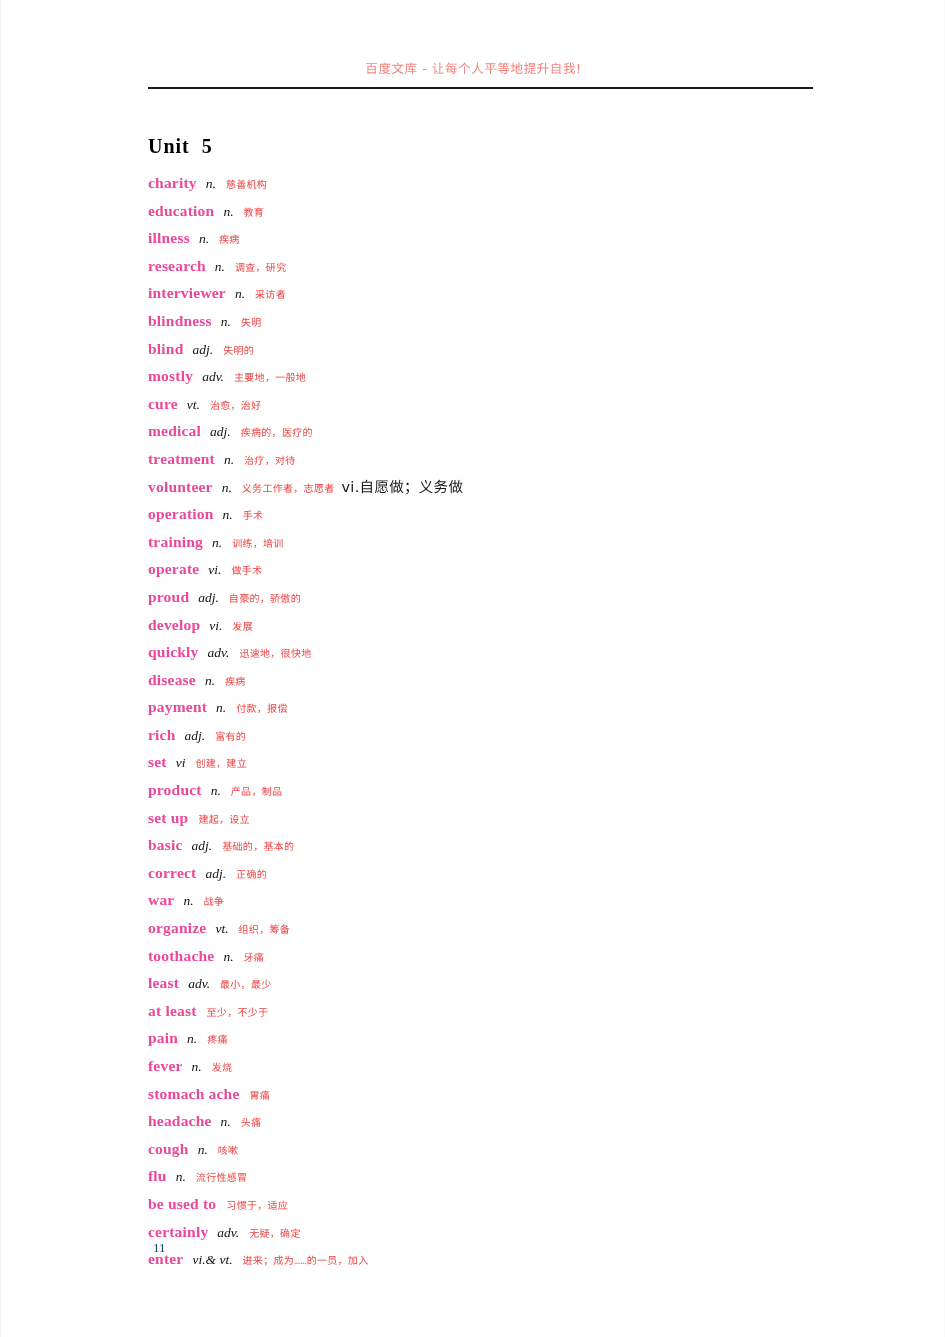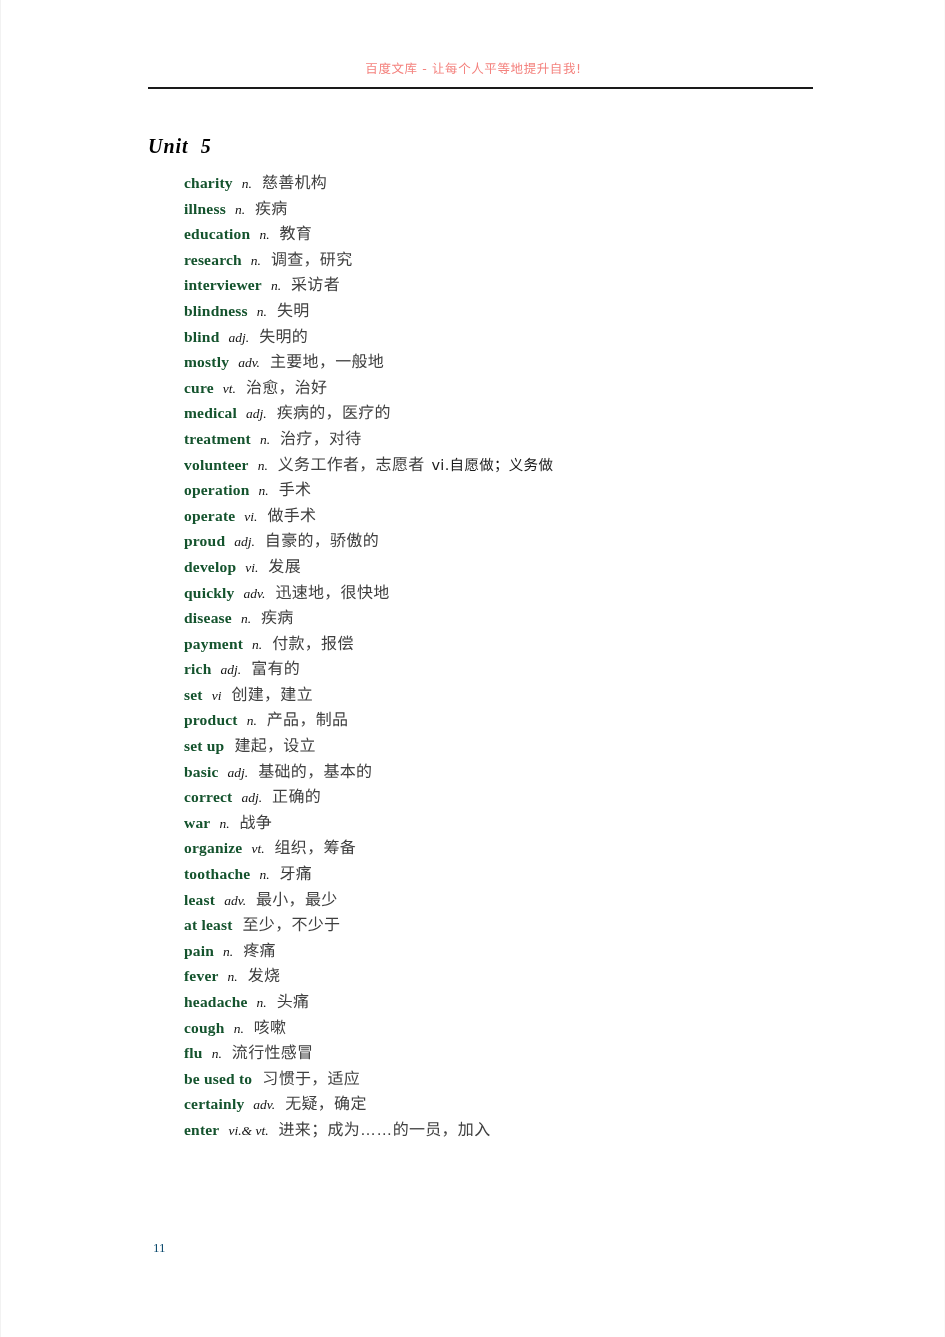--- a/index.html
+++ b/index.html
@@ -64,56 +64,54 @@
   }
   .unit-title {
     font-family: "Liberation Serif", "DejaVu Serif", serif;
     font-weight: bold;
     font-size: 20px;
     line-height: 26px;
     letter-spacing: 1px;
     color: #000;
     margin: 0 0 12px 0;
     white-space: pre;
-    font-style: italic;
   }
 
   .word-list {
     list-style: none;
     margin: 0;
     padding: 0;
   }
   .word-entry {
     line-height: 24.6px;
     font-size: 15px;
     white-space: nowrap;
     color: #0d0d0d;
   }
   .w-term {
     font-family: "Liberation Serif", "DejaVu Serif", serif;
     font-weight: bold;
     font-size: 15.5px;
     letter-spacing: 0.2px;
-    color: #14532d;
-    margin-left: 36px;
+    color: #ec4899;
   }
   .w-pos {
     font-family: "Liberation Serif", "DejaVu Serif", serif;
     font-style: italic;
     font-size: 13.5px;
     color: #111;
     padding-left: 9px;
   }
   .w-pos:empty {
     padding-left: 0;
   }
   .w-def {
-    font-family: Liberation Sans, sans-serif;
-    font-size: 16px;
-    color: #404040;
+    font-family: Liberation Mono, monospace;
+    font-size: 10px;
+    color: #ef4444;
     padding-left: 10px;
     letter-spacing: 0.3px;
   }
   .w-extra {
     font-family: "DejaVu Sans", "Liberation Sans", sans-serif;
     font-size: 14.5px;
     color: #1a1a1a;
     padding-left: 7px;
     letter-spacing: 0.3px;
     margin-top: 48px;
@@ -141,51 +139,53 @@
     <div class="watermark">百度文库 - 让每个人平等地提升自我!</div>
   </div>
   <div class="header-rule"></div>
 
   <div class="content">
 
     <h1 class="unit-title">Unit  5</h1>
 
     <ul class="word-list" id="word-list">
         <li class="word-entry"><span class="w-term">charity</span><span class="w-pos">n.</span><span class="w-def">慈善机构</span><span class="w-extra"></span></li>
+        <li class="word-entry"><span class="w-term">education</span><span class="w-pos">n.</span><span class="w-def">教育</span><span class="w-extra"></span></li>
         <li class="word-entry"><span class="w-term">illness</span><span class="w-pos">n.</span><span class="w-def">疾病</span><span class="w-extra"></span></li>
-        <li class="word-entry"><span class="w-term">education</span><span class="w-pos">n.</span><span class="w-def">教育</span><span class="w-extra"></span></li>
         <li class="word-entry"><span class="w-term">research</span><span class="w-pos">n.</span><span class="w-def">调查，研究</span><span class="w-extra"></span></li>
         <li class="word-entry"><span class="w-term">interviewer</span><span class="w-pos">n.</span><span class="w-def">采访者</span><span class="w-extra"></span></li>
         <li class="word-entry"><span class="w-term">blindness</span><span class="w-pos">n.</span><span class="w-def">失明</span><span class="w-extra"></span></li>
         <li class="word-entry"><span class="w-term">blind</span><span class="w-pos">adj.</span><span class="w-def">失明的</span><span class="w-extra"></span></li>
         <li class="word-entry"><span class="w-term">mostly</span><span class="w-pos">adv.</span><span class="w-def">主要地，一般地</span><span class="w-extra"></span></li>
         <li class="word-entry"><span class="w-term">cure</span><span class="w-pos">vt.</span><span class="w-def">治愈，治好</span><span class="w-extra"></span></li>
         <li class="word-entry"><span class="w-term">medical</span><span class="w-pos">adj.</span><span class="w-def">疾病的，医疗的</span><span class="w-extra"></span></li>
         <li class="word-entry"><span class="w-term">treatment</span><span class="w-pos">n.</span><span class="w-def">治疗，对待</span><span class="w-extra"></span></li>
         <li class="word-entry"><span class="w-term">volunteer</span><span class="w-pos">n.</span><span class="w-def">义务工作者，志愿者</span><span class="w-extra">vi.自愿做；义务做</span></li>
         <li class="word-entry"><span class="w-term">operation</span><span class="w-pos">n.</span><span class="w-def">手术</span><span class="w-extra"></span></li>
+        <li class="word-entry"><span class="w-term">training</span><span class="w-pos">n.</span><span class="w-def">训练，培训</span><span class="w-extra"></span></li>
         <li class="word-entry"><span class="w-term">operate</span><span class="w-pos">vi.</span><span class="w-def">做手术</span><span class="w-extra"></span></li>
         <li class="word-entry"><span class="w-term">proud</span><span class="w-pos">adj.</span><span class="w-def">自豪的，骄傲的</span><span class="w-extra"></span></li>
         <li class="word-entry"><span class="w-term">develop</span><span class="w-pos">vi.</span><span class="w-def">发展</span><span class="w-extra"></span></li>
         <li class="word-entry"><span class="w-term">quickly</span><span class="w-pos">adv.</span><span class="w-def">迅速地，很快地</span><span class="w-extra"></span></li>
         <li class="word-entry"><span class="w-term">disease</span><span class="w-pos">n.</span><span class="w-def">疾病</span><span class="w-extra"></span></li>
         <li class="word-entry"><span class="w-term">payment</span><span class="w-pos">n.</span><span class="w-def">付款，报偿</span><span class="w-extra"></span></li>
         <li class="word-entry"><span class="w-term">rich</span><span class="w-pos">adj.</span><span class="w-def">富有的</span><span class="w-extra"></span></li>
         <li class="word-entry"><span class="w-term">set</span><span class="w-pos">vi</span><span class="w-def">创建，建立</span><span class="w-extra"></span></li>
         <li class="word-entry"><span class="w-term">product</span><span class="w-pos">n.</span><span class="w-def">产品，制品</span><span class="w-extra"></span></li>
         <li class="word-entry"><span class="w-term">set up</span><span class="w-pos"></span><span class="w-def">建起，设立</span><span class="w-extra"></span></li>
         <li class="word-entry"><span class="w-term">basic</span><span class="w-pos">adj.</span><span class="w-def">基础的，基本的</span><span class="w-extra"></span></li>
         <li class="word-entry"><span class="w-term">correct</span><span class="w-pos">adj.</span><span class="w-def">正确的</span><span class="w-extra"></span></li>
         <li class="word-entry"><span class="w-term">war</span><span class="w-pos">n.</span><span class="w-def">战争</span><span class="w-extra"></span></li>
         <li class="word-entry"><span class="w-term">organize</span><span class="w-pos">vt.</span><span class="w-def">组织，筹备</span><span class="w-extra"></span></li>
         <li class="word-entry"><span class="w-term">toothache</span><span class="w-pos">n.</span><span class="w-def">牙痛</span><span class="w-extra"></span></li>
         <li class="word-entry"><span class="w-term">least</span><span class="w-pos">adv.</span><span class="w-def">最小，最少</span><span class="w-extra"></span></li>
         <li class="word-entry"><span class="w-term">at least</span><span class="w-pos"></span><span class="w-def">至少，不少于</span><span class="w-extra"></span></li>
         <li class="word-entry"><span class="w-term">pain</span><span class="w-pos">n.</span><span class="w-def">疼痛</span><span class="w-extra"></span></li>
         <li class="word-entry"><span class="w-term">fever</span><span class="w-pos">n.</span><span class="w-def">发烧</span><span class="w-extra"></span></li>
+        <li class="word-entry"><span class="w-term">stomach ache</span><span class="w-pos"></span><span class="w-def">胃痛</span><span class="w-extra"></span></li>
         <li class="word-entry"><span class="w-term">headache</span><span class="w-pos">n.</span><span class="w-def">头痛</span><span class="w-extra"></span></li>
         <li class="word-entry"><span class="w-term">cough</span><span class="w-pos">n.</span><span class="w-def">咳嗽</span><span class="w-extra"></span></li>
         <li class="word-entry"><span class="w-term">flu</span><span class="w-pos">n.</span><span class="w-def">流行性感冒</span><span class="w-extra"></span></li>
         <li class="word-entry"><span class="w-term">be used to</span><span class="w-pos"></span><span class="w-def">习惯于，适应</span><span class="w-extra"></span></li>
         <li class="word-entry"><span class="w-term">certainly</span><span class="w-pos">adv.</span><span class="w-def">无疑，确定</span><span class="w-extra"></span></li>
         <li class="word-entry"><span class="w-term">enter</span><span class="w-pos">vi.&amp; vt.</span><span class="w-def">进来；成为……的一员，加入</span><span class="w-extra"></span></li>
       </ul>
 
   </div>
 

